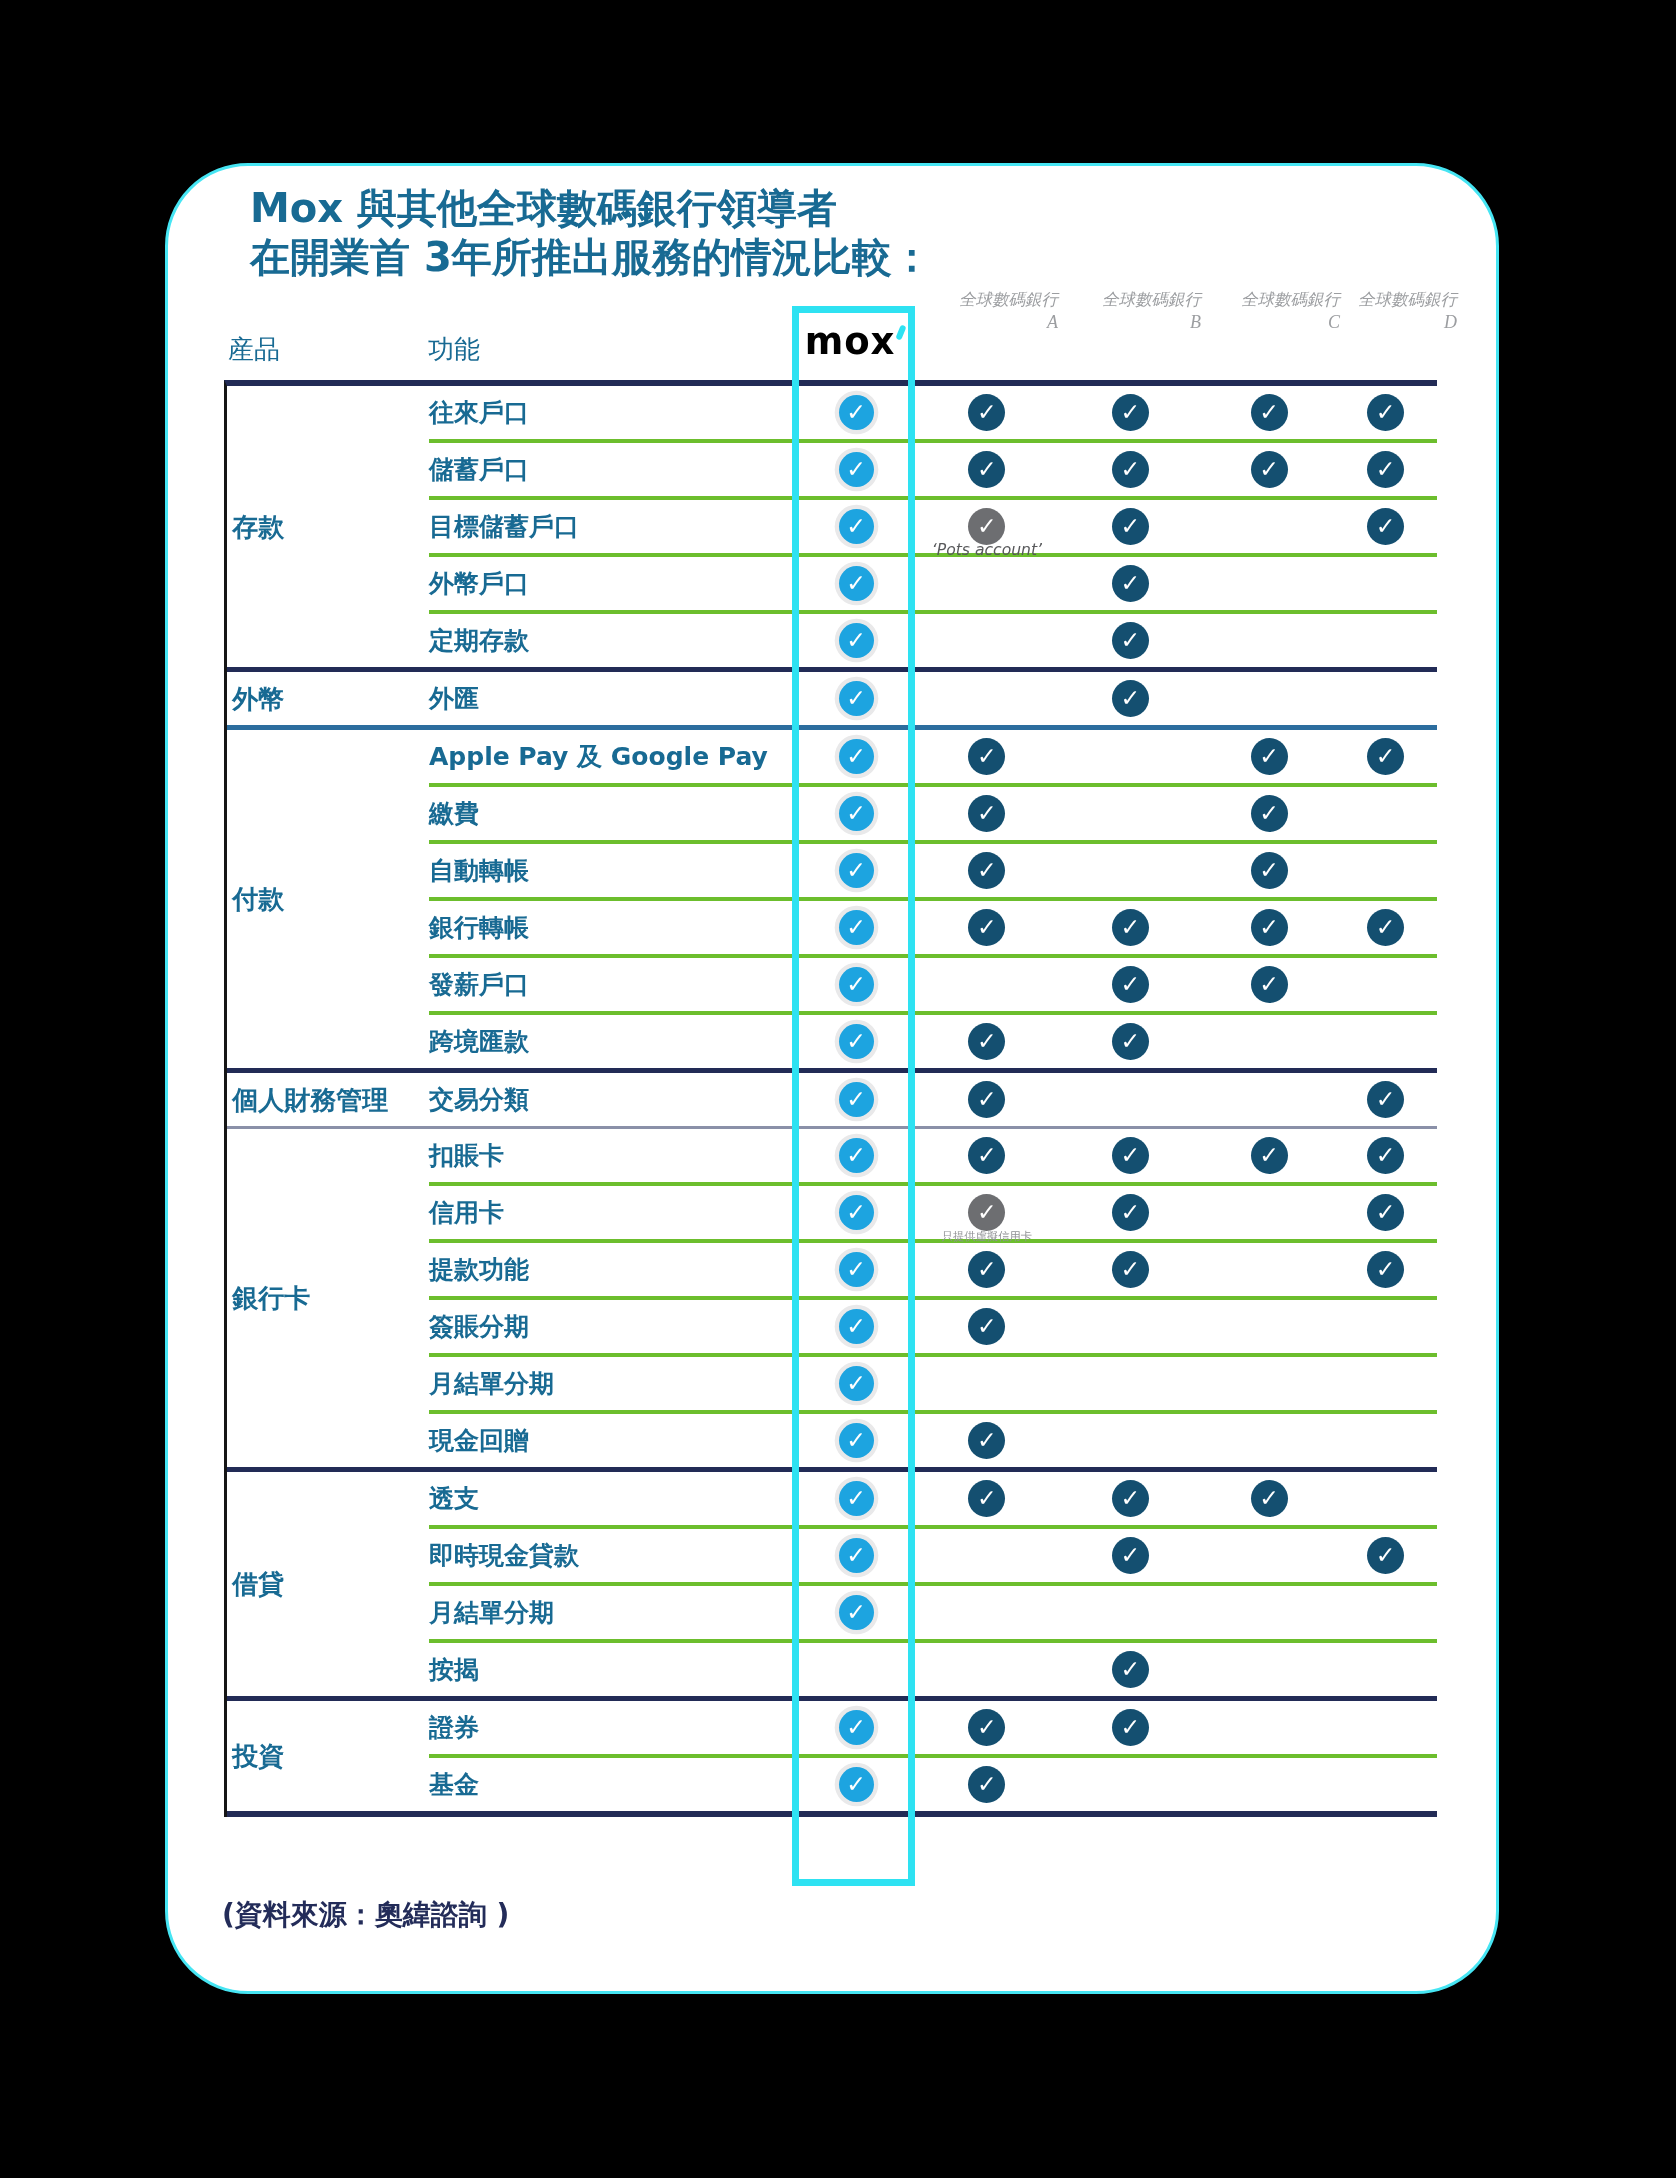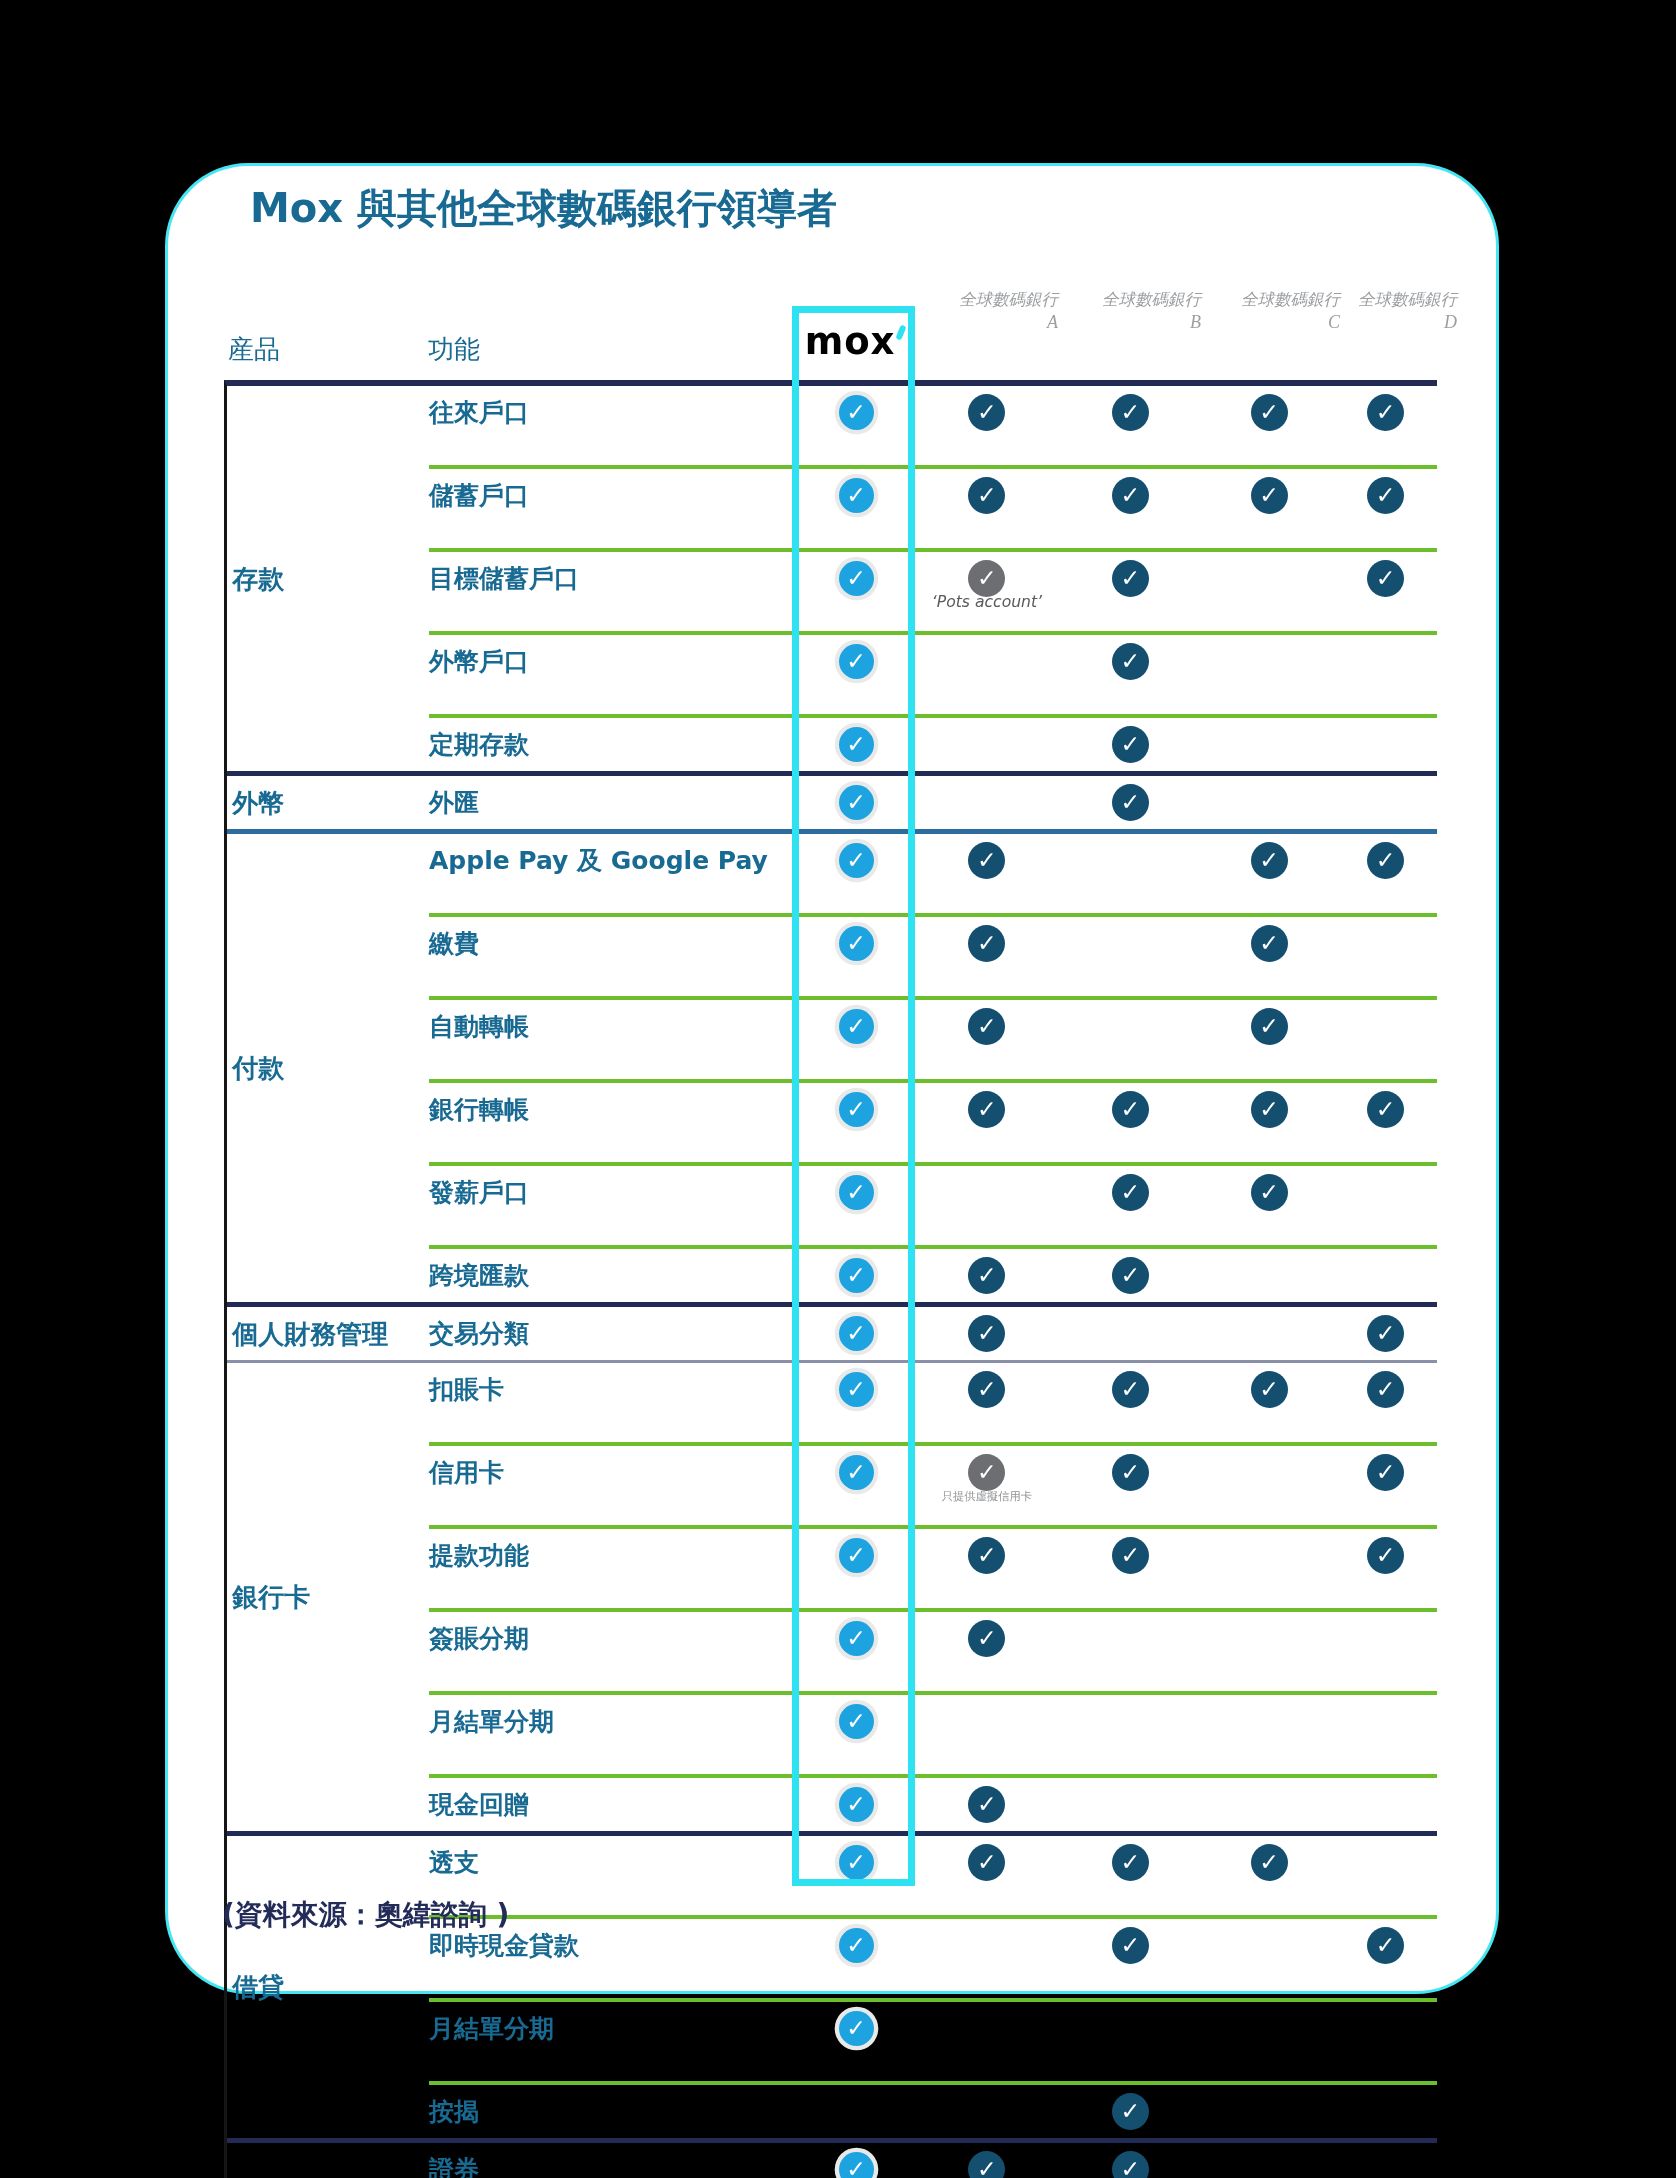--- a/index.html
+++ b/index.html
@@ -34,21 +34,21 @@
   .table{position:absolute;left:224px;top:380px;width:1210px;border-top:6px solid var(--navy);
          border-left:3.5px solid #161616;z-index:1;}
   .group{position:relative;border-bottom:5.2px solid var(--navy);}
   .group:nth-child(2){border-bottom-color:#2C6D9E;}
   .group:nth-child(4){border-bottom-color:#8A90A8;border-bottom-width:3.5px;}
   .group:last-child{border-bottom-width:6px;}
   .group-label{position:absolute;left:5.2px;top:50%;transform:translateY(-50%);width:193px;
                color:var(--teal);font-size:26px;font-weight:700;}
   .rows{margin-left:202px;}
   .row{display:flex;align-items:center;height:53px;position:relative;}
-  .row + .row{border-top:4.3px solid var(--green);margin-top:26px;}
+  .row + .row{border-top:4.3px solid var(--green);}
   .row-label{width:366px;color:var(--teal);font-size:25px;font-weight:700;white-space:nowrap;}
   .cell{display:flex;justify-content:center;align-items:center;height:100%;position:relative;}
   .c0{width:123px;} .c1{width:139px;} .c2{width:148px;} .c3{width:130px;} .c4{width:103px;}
   .check{width:37px;height:37px;border-radius:50%;display:flex;align-items:center;justify-content:center;
          color:#fff;font-size:23.5px;font-weight:700;line-height:1;z-index:3;}
   .check-blue{background:var(--checkblue);width:35px;height:35px;box-shadow:0 0 0 4.3px #E9E9EA;}
   .check-dark{background:var(--checkdark);}
   .check-grey{background:var(--checkgrey);}
   .note{position:absolute;top:41px;left:50%;transform:translateX(-50%);white-space:nowrap;
         font-style:italic;font-size:15.6px;color:#58595B;z-index:4;}
@@ -58,20 +58,21 @@
   .source{position:absolute;left:222px;top:1896px;color:#232C59;font-size:28px;font-weight:700;z-index:2;}
 </style>
 </head>
 <body>
 
 <div class="page">
   <div class="card"></div>
 
   <div class="title">
     <div>Mox 與其他全球數碼銀行領導者</div>
+    <div>在開業首 3年所推出服務的情況比較：</div>
   </div>
 
   <div class="col-head head-product">産品</div>
   <div class="col-head head-feature">功能</div>
 
   <div class="mox-logo"><span class="mox-text">mox</span><span class="mox-tick"></span></div>
 
   <div class="bank-header bh-a">
     <div class="bank-name">全球數碼銀行</div>
     <div class="bank-letter">A</div>

